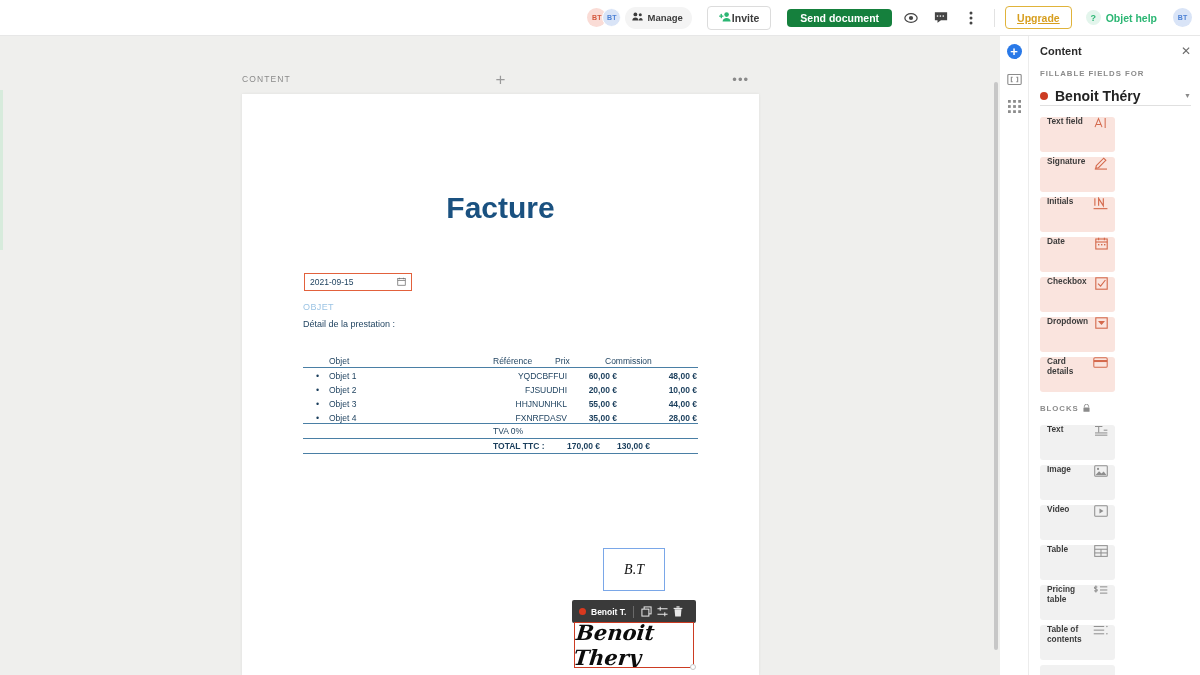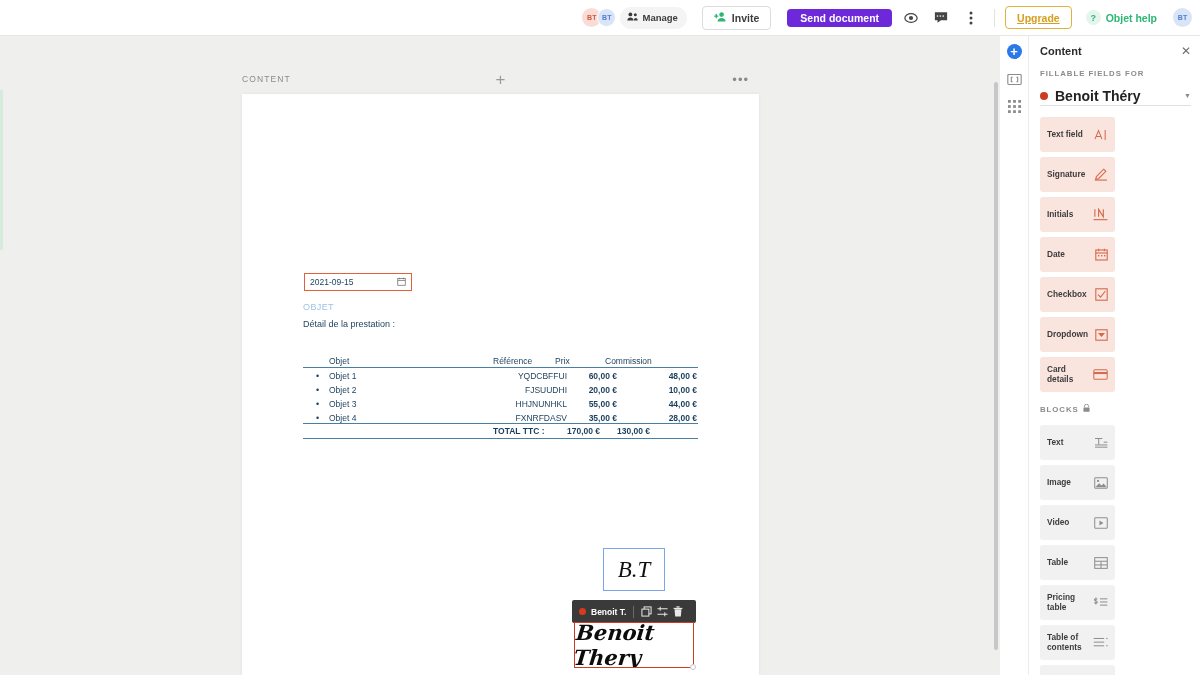--- a/index.html
+++ b/index.html
@@ -23,28 +23,28 @@
   }
   .av-red { background: #fadcd6; color: #d4573c; }
   .av-blue { background: #d9e4f7; color: #4a7fd4; border: 1px solid #fff; margin-left: -4px; }
   .manage-pill {
     display: flex; align-items: center; gap: 4px;
     height: 22px; padding: 0 9px 0 7px; margin-left: 4px;
     border-radius: 11px; background: #f4f4f4;
     font-size: 9.5px; color: #3c3c3c; font-weight: bold;
   }
   .invite-btn {
-    display: flex; align-items: center; gap: 5px;
+    display: flex; align-items: center; 
     height: 24px; padding: 0 11px; margin-left: 15px;
     border: 1px solid #dcdcdc; border-radius: 4px; background: #fff;
     font-size: 10.5px; color: #3c3c3c; font-weight: bold;
   }
   .send-btn {
     height: 18px; padding: 0 13px; margin-left: 16px;
-    background: #6d28d9; color: #fff; border: none; border-radius: 4px;
+    background: #15803d; color: #fff; border: none; border-radius: 4px;
     font-size: 10.5px; font-weight: bold; display:flex; align-items:center;
     font-family: "Liberation Sans", sans-serif;
     text-align: center;
   }
   .tb-icon {
     width: 22px; height: 22px; display: flex; align-items: center;
     justify-content: center; color: #444; margin-left: 8px;
   }
   .divider-v { width: 1px; height: 18px; background: #e2e2e2; margin: 0 10px 0 12px; }
   .upgrade-btn {
@@ -140,21 +140,21 @@
   .total-row .tot { width: 74px; }
   .total-row .px { width: 50px; }
   .total-row .cm { width: 80px; }
 
   
   .initials-box {
     position: absolute; left: 361px; top: 454px; width: 62px; height: 43px;
     border: 1px solid #7aa7e8; background: #fff;
     display: flex; align-items: center; justify-content: center;
     font-family: "Liberation Serif", serif; font-style: italic;
-    font-size: 23px; color: #111;
+    font-size: 14px; color: #111;
   }
   .sig-toolbar {
     position: absolute; left: 330px; top: 506px; width: 124px; height: 23px;
     background: #3a3a3a; border-radius: 2px;
     display: flex; align-items: center; padding: 0 7px; gap: 5px;
   }
   .sig-dot { width: 7px; height: 7px; border-radius: 50%; background: #d9391f; }
   .sig-name { color: #fff; font-size: 8.5px; font-weight: bold; }
   .sig-sep { width: 1px; height: 12px; background: #6a6a6a; margin: 0 2px; }
   .sig-ic { color: #e8e8e8; display:flex; align-items:center; }
@@ -195,33 +195,33 @@
   .right-panel {
     position: absolute; left: 1029px; top: 36px; width: 171px; height: 639px;
     background: #fff; padding: 9px 9px 0 11px;
   }
   .rp-head { display: flex; align-items: center; justify-content: space-between; }
   .rp-title { font-size: 11px; font-weight: bold; color: #2b2b2b; }
   .rp-close { color: #6d6d6d; font-size: 12px; line-height: 1; }
   .rp-section {
     margin-top: 12px; font-size: 7.8px; letter-spacing: .95px;
     color: #8b8b8b; font-weight: bold; text-transform: uppercase;
-    display: flex; align-items: center; gap: 4px;
+    display: flex; align-items: flex-start; gap: 4px;
   }
   .rp-select {
     margin-top: 8px; height: 20px; border-bottom: 1px solid #e0e0e0;
     display: flex; align-items: center; gap: 7px;
   }
   .rp-sel-dot { width: 8px; height: 8px; border-radius: 50%; background: #cc3b22; }
   .rp-sel-name { font-size: 14px; color: #222; font-weight: bold; flex: 1; }
   .rp-caret { color: #8a8a8a; font-size: 7px; }
   .card-grid { display: flex; flex-wrap: wrap; gap: 5px; margin-top: 11px; }
   .card {
     width: 75px; height: 35px; border-radius: 3px;
-    display: flex; align-items: center; justify-content: space-between;
+    display: flex; align-items: flex-start; justify-content: space-between;
     padding: 0 7px; font-size: 8.3px; font-weight: bold; line-height: 1.15;
   }
   .card-fill { background: #fae4de; color: #3c3c3c; }
   .card-block { background: #f1f1f1; color: #3c3c3c; }
   .card .ic-f { color: #d4694c; display: flex; align-items: center; }
   .card .ic-b { color: #8e8e8e; display: flex; align-items: center; }
   .card .lbl { max-width: 46px; }
 </style>
 </head>
 <body>
@@ -285,20 +285,21 @@
 <div class="editor-area">
   <div class="left-green-strip"></div>
 
   <div class="canvas-header">
     <span class="canvas-label">CONTENT</span>
     <span class="canvas-plus">+</span>
     <span class="canvas-dots">•••</span>
   </div>
 
   <div class="page">
+    <div class="doc-title">Facture</div>
 
     <div class="date-field">
       <span>2021-09-15</span>
       <span>
         <svg width="9" height="9" viewBox="0 0 12 12" fill="none" stroke="#6b6b6b" stroke-width="1">
             <rect x="1" y="2" width="10" height="9"></rect>
             <line x1="1" y1="4.6" x2="11" y2="4.6"></line>
             <line x1="3.4" y1="1" x2="3.4" y2="3"></line>
             <line x1="8.6" y1="1" x2="8.6" y2="3"></line>
           </svg>
@@ -351,20 +352,24 @@
             <span class="cm">44,00 €</span>
           </div>
           <div class="r">
             <span class="ref">FXNRFDASV</span>
             <span class="px">35,00 €</span>
             <span class="cm">28,00 €</span>
           </div>
         </div>
       </div>
 
+      <div class="tva-row">
+        <span class="lbl"></span>
+        <span>TVA 0%</span>
+      </div>
 
       <div class="total-row">
         <span class="lbl"></span>
         <span class="tot">TOTAL  TTC :</span>
         <span class="px">170,00 €</span>
         <span class="cm">130,00 €</span>
       </div>
     </div>
 
     <div class="initials-box">B.T</div>

